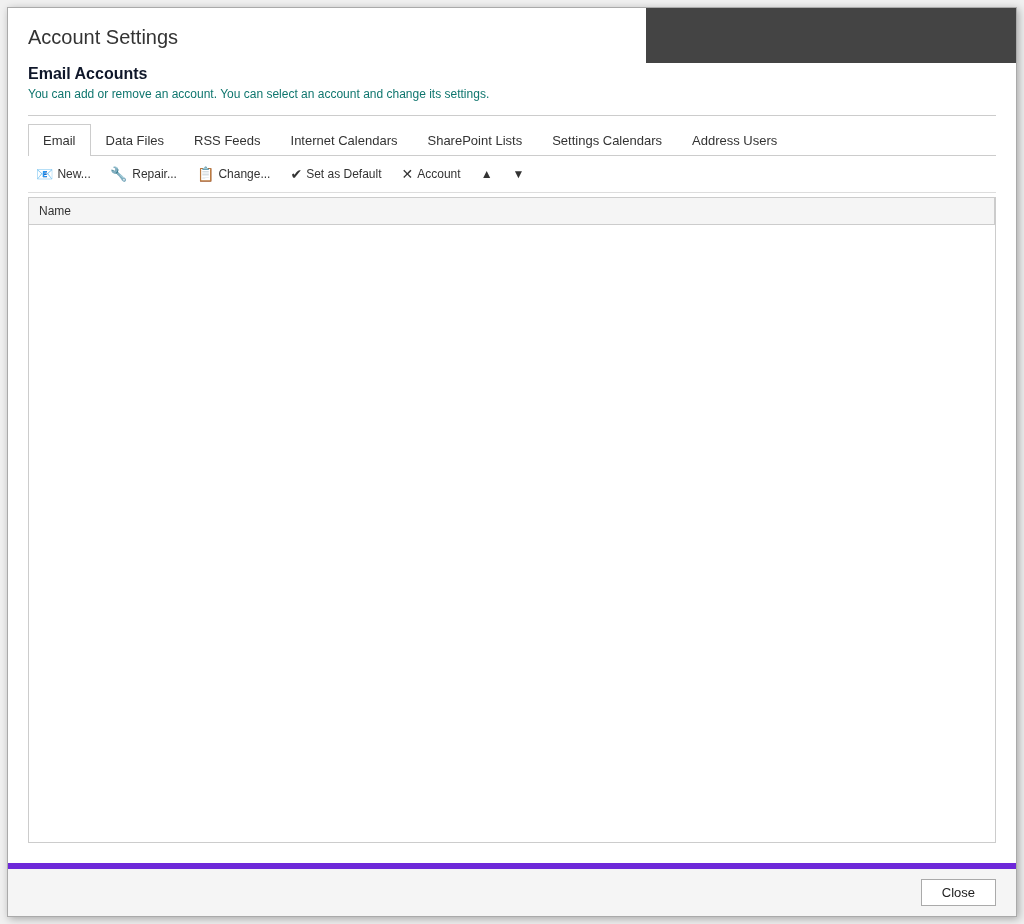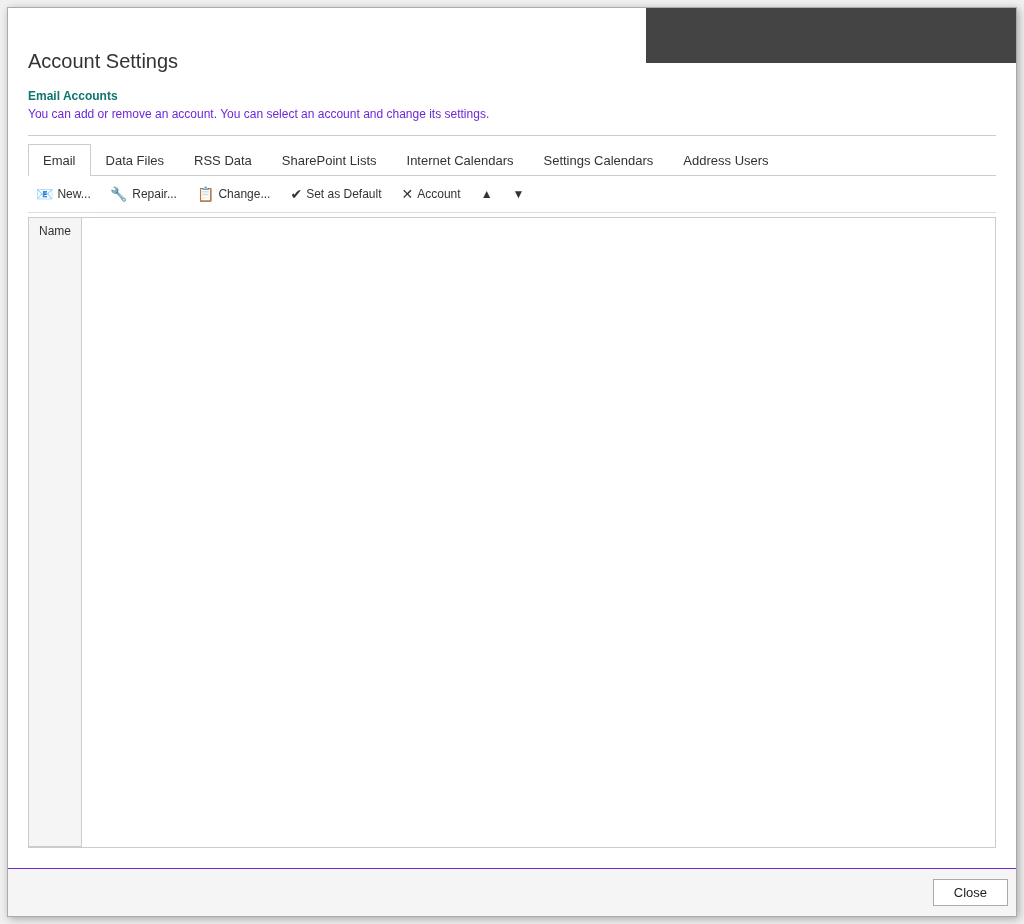--- a/index.html
+++ b/index.html
@@ -34,40 +34,39 @@
       width: 370px;
       height: 55px;
       background: #444;
       z-index: 0;
     }
 
     .window-header {
       padding: 18px 20px 8px 20px;
       position: relative;
       z-index: 1;
-      margin-top: 24px;
     }
 
     .window-title {
       font-size: 20px;
       font-weight: 300;
       color: #333;
       margin-bottom: 16px;
     }
 
     .section-title {
-      font-size: 12px;
+      font-size: 16px;
       font-weight: bold;
-      color: #0f766e;
+      color: #0f172a;
       margin-bottom: 4px;
     }
 
     .section-desc {
       font-size: 12px;
-      color: #6d28d9;
+      color: #0f766e;
     }
 
     .divider {
       height: 1px;
       background: #ccc;
       margin: 14px 0 0 0;
     }
 
     .content-area {
       flex: 1;
@@ -134,21 +133,21 @@
       font-size: 14px;
     }
 
     
     .list-area {
       flex: 1;
       border: 1px solid #ccc;
       background: #fff;
       margin-top: 4px;
       display: flex;
-      flex-direction: row;
+      flex-direction: column;
     }
 
     .list-header {
       display: flex;
       flex-direction: row;
       border-bottom: 1px solid #ccc;
       background: #f5f5f5;
     }
 
     .list-col-name {
@@ -256,22 +255,22 @@
       display: flex;
       align-items: center;
       justify-content: center;
     }
 
     
     .window-footer {
       display: flex;
       flex-direction: row;
       justify-content: flex-end;
-      padding: 10px 8px;
-      border-top: 1px solid #6d28d9;
+      padding: 10px 20px;
+      border-top: 6px solid #6d28d9;
       background: #f5f5f5;
     }
 
     .close-button {
       padding: 5px 20px;
       font-size: 13px;
       background: #fff;
       border: 1px solid #aaa;
       cursor: pointer;
       color: #222;
@@ -289,23 +288,23 @@
     <div class="section-title">Email Accounts</div>
     <div class="section-desc">You can add or remove an account. You can select an account and change its settings.</div>
     <div class="divider"></div>
   </div>
 
   <div class="content-area">
 
     <div class="tabs">
       <div class="tab active">Email</div>
       <div class="tab">Data Files</div>
-      <div class="tab">RSS Data</div>
+      <div class="tab">RSS Feeds</div>
+      <div class="tab">Internet Calendars</div>
       <div class="tab">SharePoint Lists</div>
-      <div class="tab">Internet Calendars</div>
       <div class="tab">Settings Calendars</div>
       <div class="tab">Address Users</div>
     </div>
 
     <div class="toolbar">
       <button class="toolbar-btn">
         <span class="toolbar-icon">📧</span>
         <span>New...</span>
       </button>
       <button class="toolbar-btn">

